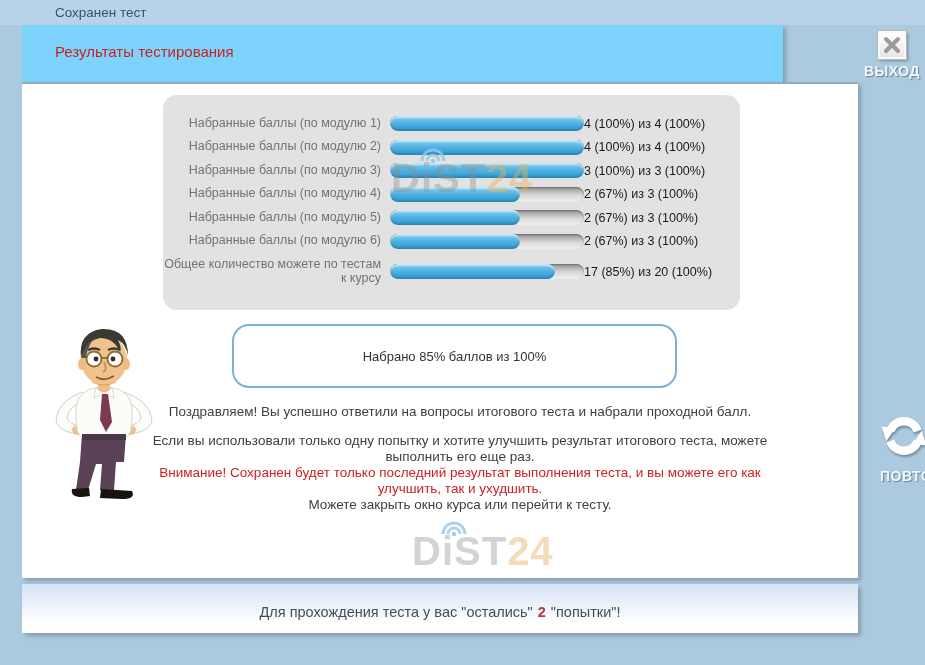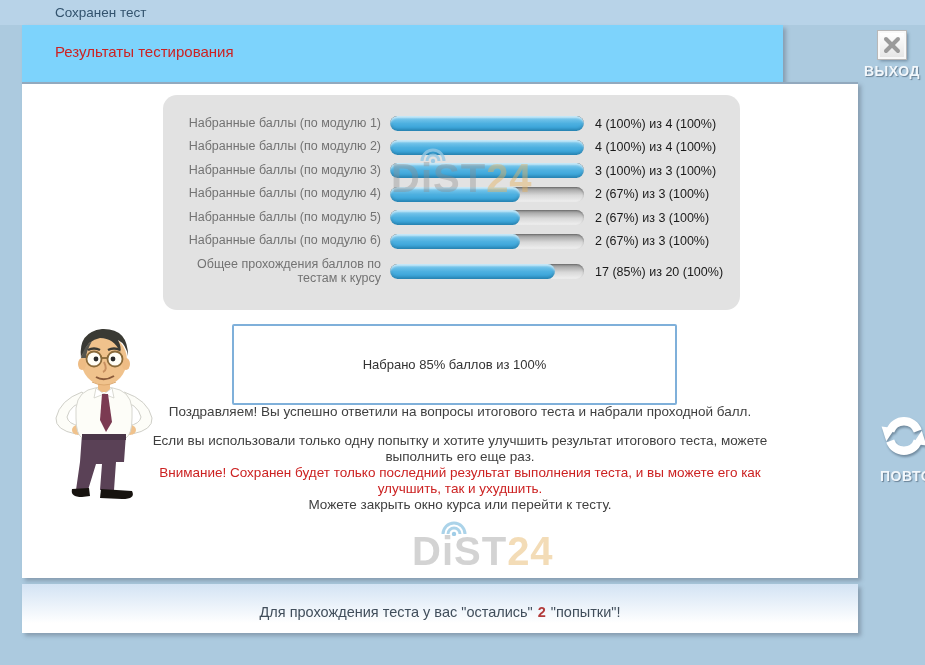--- a/index.html
+++ b/index.html
@@ -52,34 +52,34 @@
     background:linear-gradient(#949494, #d8d8d8 55%, #f0f0f0);
     box-shadow:inset 0 1px 2px rgba(0,0,0,.3);
     overflow:hidden; flex-shrink:0;
   }
   .bar-fill {
     height:100%; border-radius:8px;
     background:linear-gradient(#8bd0f0, #4db0e0 50%, #2f9ed6);
     box-shadow:inset 0 2px 2px rgba(255,255,255,.55), inset 0 -2px 3px rgba(0,0,0,.18);
   }
   .score-row .row-value {
-    padding-left:11px; font-size:12.5px; color:#1a1a1a; white-space:nowrap;
+    font-size:12.5px; color:#1a1a1a; white-space:nowrap;
   }
   
   .watermark {
     position:absolute; z-index:3; pointer-events:none;
     font-weight:bold; font-size:40px; letter-spacing:1px; line-height:1;
   }
   .watermark .wm-brand  { color:rgba(140,140,140,.38); }
   .watermark .wm-suffix { color:rgba(228,178,96,.45); }
   .watermark svg { position:absolute; left:27px; top:-17px; }
   
   .score-box {
-    position:absolute; left:210px; top:240px; width:445px; height:81px;
-    background:#ffffff; border:2px solid #7fb0da; border-radius:2px;
+    position:absolute; left:210px; top:240px; width:445px; height:64px;
+    background:#ffffff; border:2px solid #7fb0da; border-radius:17px;
     display:flex; align-items:center; justify-content:center;
     font-size:13px; color:#333333;
   }
   
   .character { position:absolute; left:20px; top:238px; }
   
   .messages {
     position:absolute; left:118px; top:320px; width:640px;
     text-align:center; font-size:13.5px; line-height:16px; color:#3f3f3f;
   }
@@ -185,21 +185,21 @@
 
   <div class="score-row">
     <div class="row-label">Набранные баллы (по модулю 6)</div>
     <div class="bar-track">
       <div class="bar-fill" style="width: 67%;"></div>
     </div>
     <div class="row-value">2 (67%) из 3 (100%)</div>
   </div>
 
   <div class="score-row tall">
-    <div class="row-label">Общее прохождения баллов по тестам к курсу</div>
+    <div class="row-label">Общее количество можете по тестам к курсу</div>
     <div class="bar-track">
       <div class="bar-fill" style="width: 85%;"></div>
     </div>
     <div class="row-value">17 (85%) из 20 (100%)</div>
   </div>
 </div>
 
     <div class="watermark" style="left:228px; top:63px;">
       <svg width="30" height="22" viewBox="0 0 30 22">
         <path d="M4,20 A11,11 0 0 1 26,20" fill="none" stroke="rgba(150,200,228,.8)" stroke-width="3"></path>

